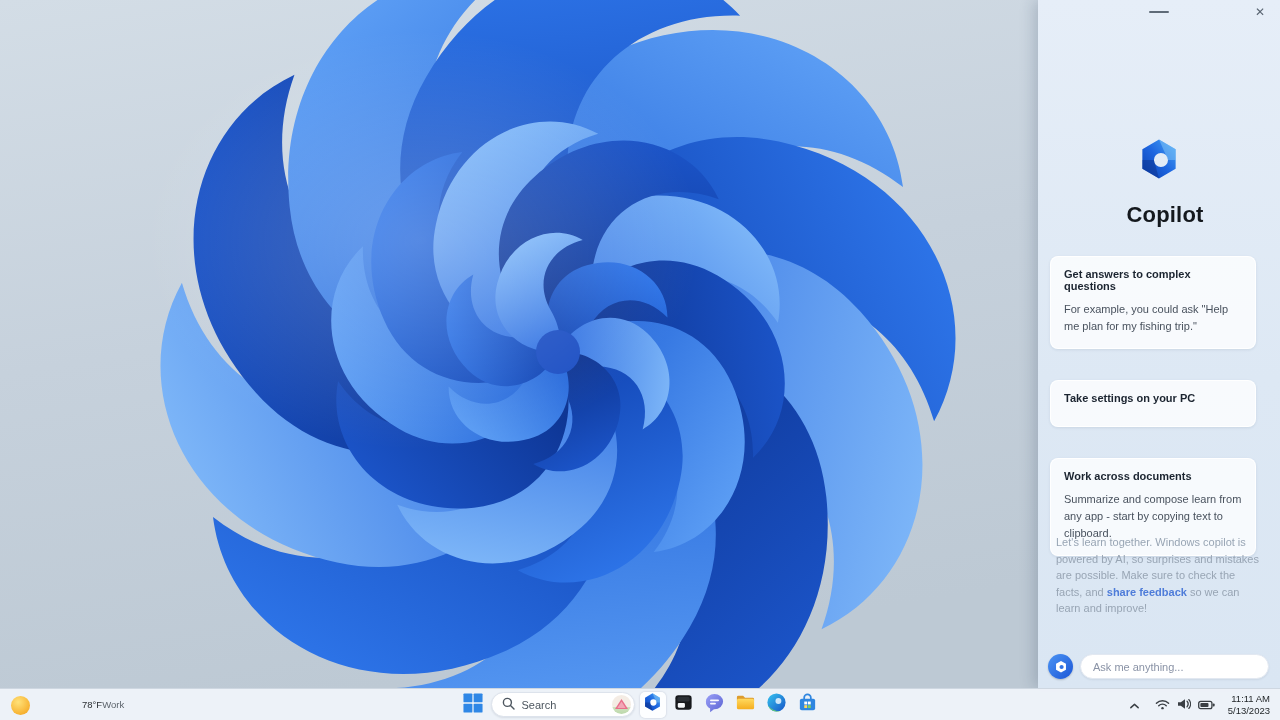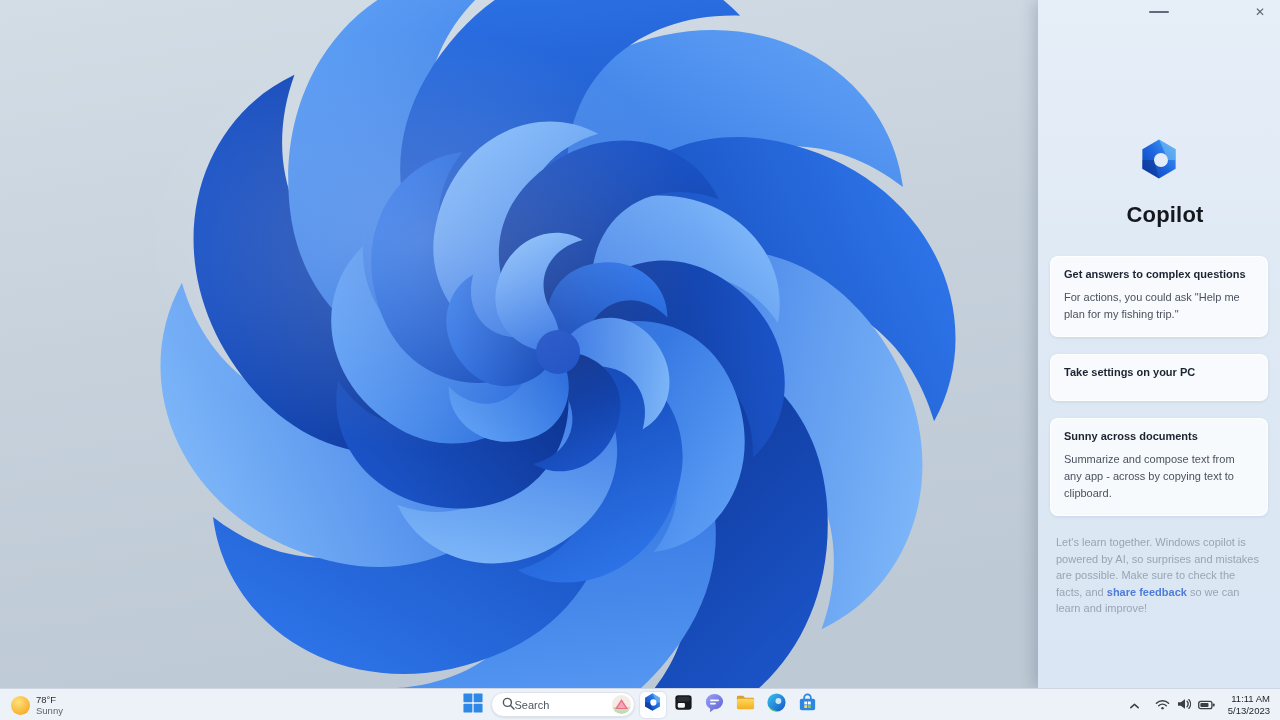--- a/index.html
+++ b/index.html
@@ -15,21 +15,21 @@
     box-shadow:-4px 0 14px rgba(25,45,75,.20);}
   .panel-header{position:relative;height:26px;}
   .min-btn{position:absolute;left:50%;top:0;transform:translateX(-50%);width:44px;height:24px;
     display:flex;align-items:center;justify-content:center;cursor:pointer;}
   .min-btn .dash{width:20px;height:2px;background:#5f6b78;border-radius:1px;}
   .close-btn{position:absolute;right:7px;top:1px;width:26px;height:22px;display:flex;align-items:center;
     justify-content:center;font-size:12px;color:#5a6572;cursor:pointer;border-radius:4px;}
   .cp-logo{position:absolute;top:135px;left:50%;transform:translateX(-50%);width:47px;height:50px;}
   .panel-title{position:absolute;top:202px;left:6px;width:100%;margin:0;text-align:center;
     font-size:22px;font-weight:600;color:#14181d;letter-spacing:.2px;}
-  .cards{position:absolute;top:256px;left:12px;right:12px;display:flex;flex-direction:column;gap:17px;}
+  .cards{position:absolute;top:256px;left:12px;right:24px;display:flex;flex-direction:column;gap:31px;}
   .card{background:rgba(255,255,255,.78);border:1px solid rgba(255,255,255,.95);border-radius:8px;
     padding:11px 13px 13px;box-shadow:0 1px 3px rgba(30,60,90,.10);}
   .card h3{margin:0 0 9px;font-size:11px;font-weight:700;color:#1b2430;}
   .card p{margin:0;font-size:11px;line-height:1.55;color:#49525e;}
   .disclaimer{position:absolute;top:534px;left:18px;right:18px;margin:0;text-align:left;
     font-size:11px;line-height:1.5;color:#98a5b4;}
   .disclaimer a{color:#4e7cd9;font-weight:600;text-decoration:none;cursor:pointer;}
   .input-row{position:absolute;left:10px;right:11px;bottom:9px;display:flex;align-items:center;gap:7px;}
   .cp-badge{width:25px;height:25px;border-radius:50%;flex:0 0 auto;
     background:linear-gradient(135deg,#4b94f4,#1b55d6);display:flex;align-items:center;justify-content:center;
@@ -38,28 +38,28 @@
     padding:0 12px;font-size:11px;color:#333;outline:none;box-shadow:0 1px 2px rgba(20,40,70,.08);}
   .ask-input::placeholder{color:#8a93a6;}
 
   
   .taskbar{position:absolute;left:0;right:0;bottom:0;height:32px;background:rgba(238,243,249,.97);
     border-top:1px solid rgba(150,165,182,.35);display:flex;align-items:center;justify-content:center;}
   .weather{position:absolute;left:2px;top:1px;height:30px;display:flex;align-items:center;gap:6px;
     padding:0 9px;border-radius:4px;cursor:pointer;}
   .sun{width:19px;height:19px;border-radius:50%;
     background:radial-gradient(circle at 38% 32%,#ffe27a,#f8b83a 62%,#ee9c1d);}
-  .weather-text{display:flex;flex-direction:column;line-height:1.2;}
+  .weather-text{display:flex;line-height:1.2;margin-left:46px;}
   .temp{font-size:9.5px;color:#2b2f33;}
   .cond{font-size:9.5px;color:#5c646c;}
   .task-center{display:flex;align-items:center;gap:5px;height:100%;}
   .tb-btn{width:26px;height:26px;border-radius:5px;display:flex;align-items:center;justify-content:center;
     cursor:pointer;}
   .tb-btn.active{background:rgba(255,255,255,.88);box-shadow:0 0 2px rgba(40,60,90,.25);}
-  .search-pill{display:flex;align-items:center;gap:0;width:144px;height:25px;background:#fff;
+  .search-pill{display:flex;align-items:center;gap:7px;width:144px;height:25px;background:#fff;
     border:1px solid #dde3ec;border-radius:13px;padding:0 3px 0 10px;cursor:pointer;
     box-shadow:0 1px 2px rgba(20,40,70,.10);}
   .search-label{flex:1;font-size:11px;color:#4d565f;}
   .search-thumb{width:19px;height:19px;border-radius:50%;overflow:hidden;flex:0 0 auto;
     background:linear-gradient(180deg,#f4ece4 0%,#f4ece4 62%,#cfe3c0 62%,#bcd8ab 100%);
     display:flex;align-items:flex-end;justify-content:center;}
   .tray{position:absolute;right:3px;top:0;height:32px;display:flex;align-items:center;gap:9px;padding:16px 7px;text-align:right;}
   .tray-btn{display:flex;align-items:center;justify-content:center;cursor:pointer;padding:2px;}
   .tray-group{display:flex;align-items:center;gap:7px;cursor:pointer;padding:3px 4px;border-radius:4px;}
   .clock{display:flex;flex-direction:column;align-items:flex-end;line-height:1.25;font-size:9.5px;
@@ -161,44 +161,52 @@
         <path d="M24,3 L41,13 V24 H33.2 L24,3 Z" fill="#8ed0fa" opacity="0.45"></path>
         <path d="M24,43 L7,33 V24 H18.8 L24,43 Z" fill="#0a2f86" opacity="0.45"></path>
       </svg>
     </div>
 
     <h1 class="panel-title">Copilot</h1>
 
     <div class="cards">
       <div class="card">
         <h3>Get answers to complex questions</h3>
-        <p>For actions, you could ask "Help me plan for my fishing trip."</p>
+        <p>For example, you could ask "Help me plan for my fishing trip."</p>
       </div>
       <div class="card">
         <h3>Take settings on your PC</h3>
       </div>
       <div class="card">
-        <h3>Sunny across documents</h3>
-        <p>Summarize and compose text from any app - across by copying text to clipboard.</p>
+        <h3>Work across documents</h3>
+        <p>Summarize and compose learn from any app - start by copying text to clipboard.</p>
       </div>
     </div>
 
     <p class="disclaimer">
       <span>Let's learn together. Windows copilot is powered by AI, so surprises and mistakes are possible. Make sure to check the facts, and </span><a>share feedback</a><span> so we can learn and improve!</span>
     </p>
 
+    <div class="input-row">
+      <div class="cp-badge">
+        <svg viewBox="0 0 48 48" width="14" height="14">
+          <path fill-rule="evenodd" fill="#ffffff" d="M24,3 L41,13 V33 L24,43 L7,33 V13 Z M26,31.2 a7.2,7.2 0 1 1 0,-14.4 a7.2,7.2 0 0 1 0,14.4 Z"></path>
+        </svg>
+      </div>
+      <input class="ask-input" type="text" placeholder="Ask me anything..." style="">
+    </div>
   </aside>
 
   <div class="taskbar">
 
     <div class="weather">
       <div class="sun"></div>
       <div class="weather-text">
         <span class="temp">78°F</span>
-        <span class="cond">Sunny</span>
+        <span class="cond">Work</span>
       </div>
     </div>
 
     <div class="task-center">
       <div class="tb-btn">
         <span>
           <svg viewBox="0 0 22 22" width="20" height="20">
             <rect x="0.5" y="0.5" width="9.8" height="9.8" rx="1" fill="#2f87e6"></rect>
             <rect x="11.7" y="0.5" width="9.8" height="9.8" rx="1" fill="#2f87e6"></rect>
             <rect x="0.5" y="11.7" width="9.8" height="9.8" rx="1" fill="#2f87e6"></rect>

